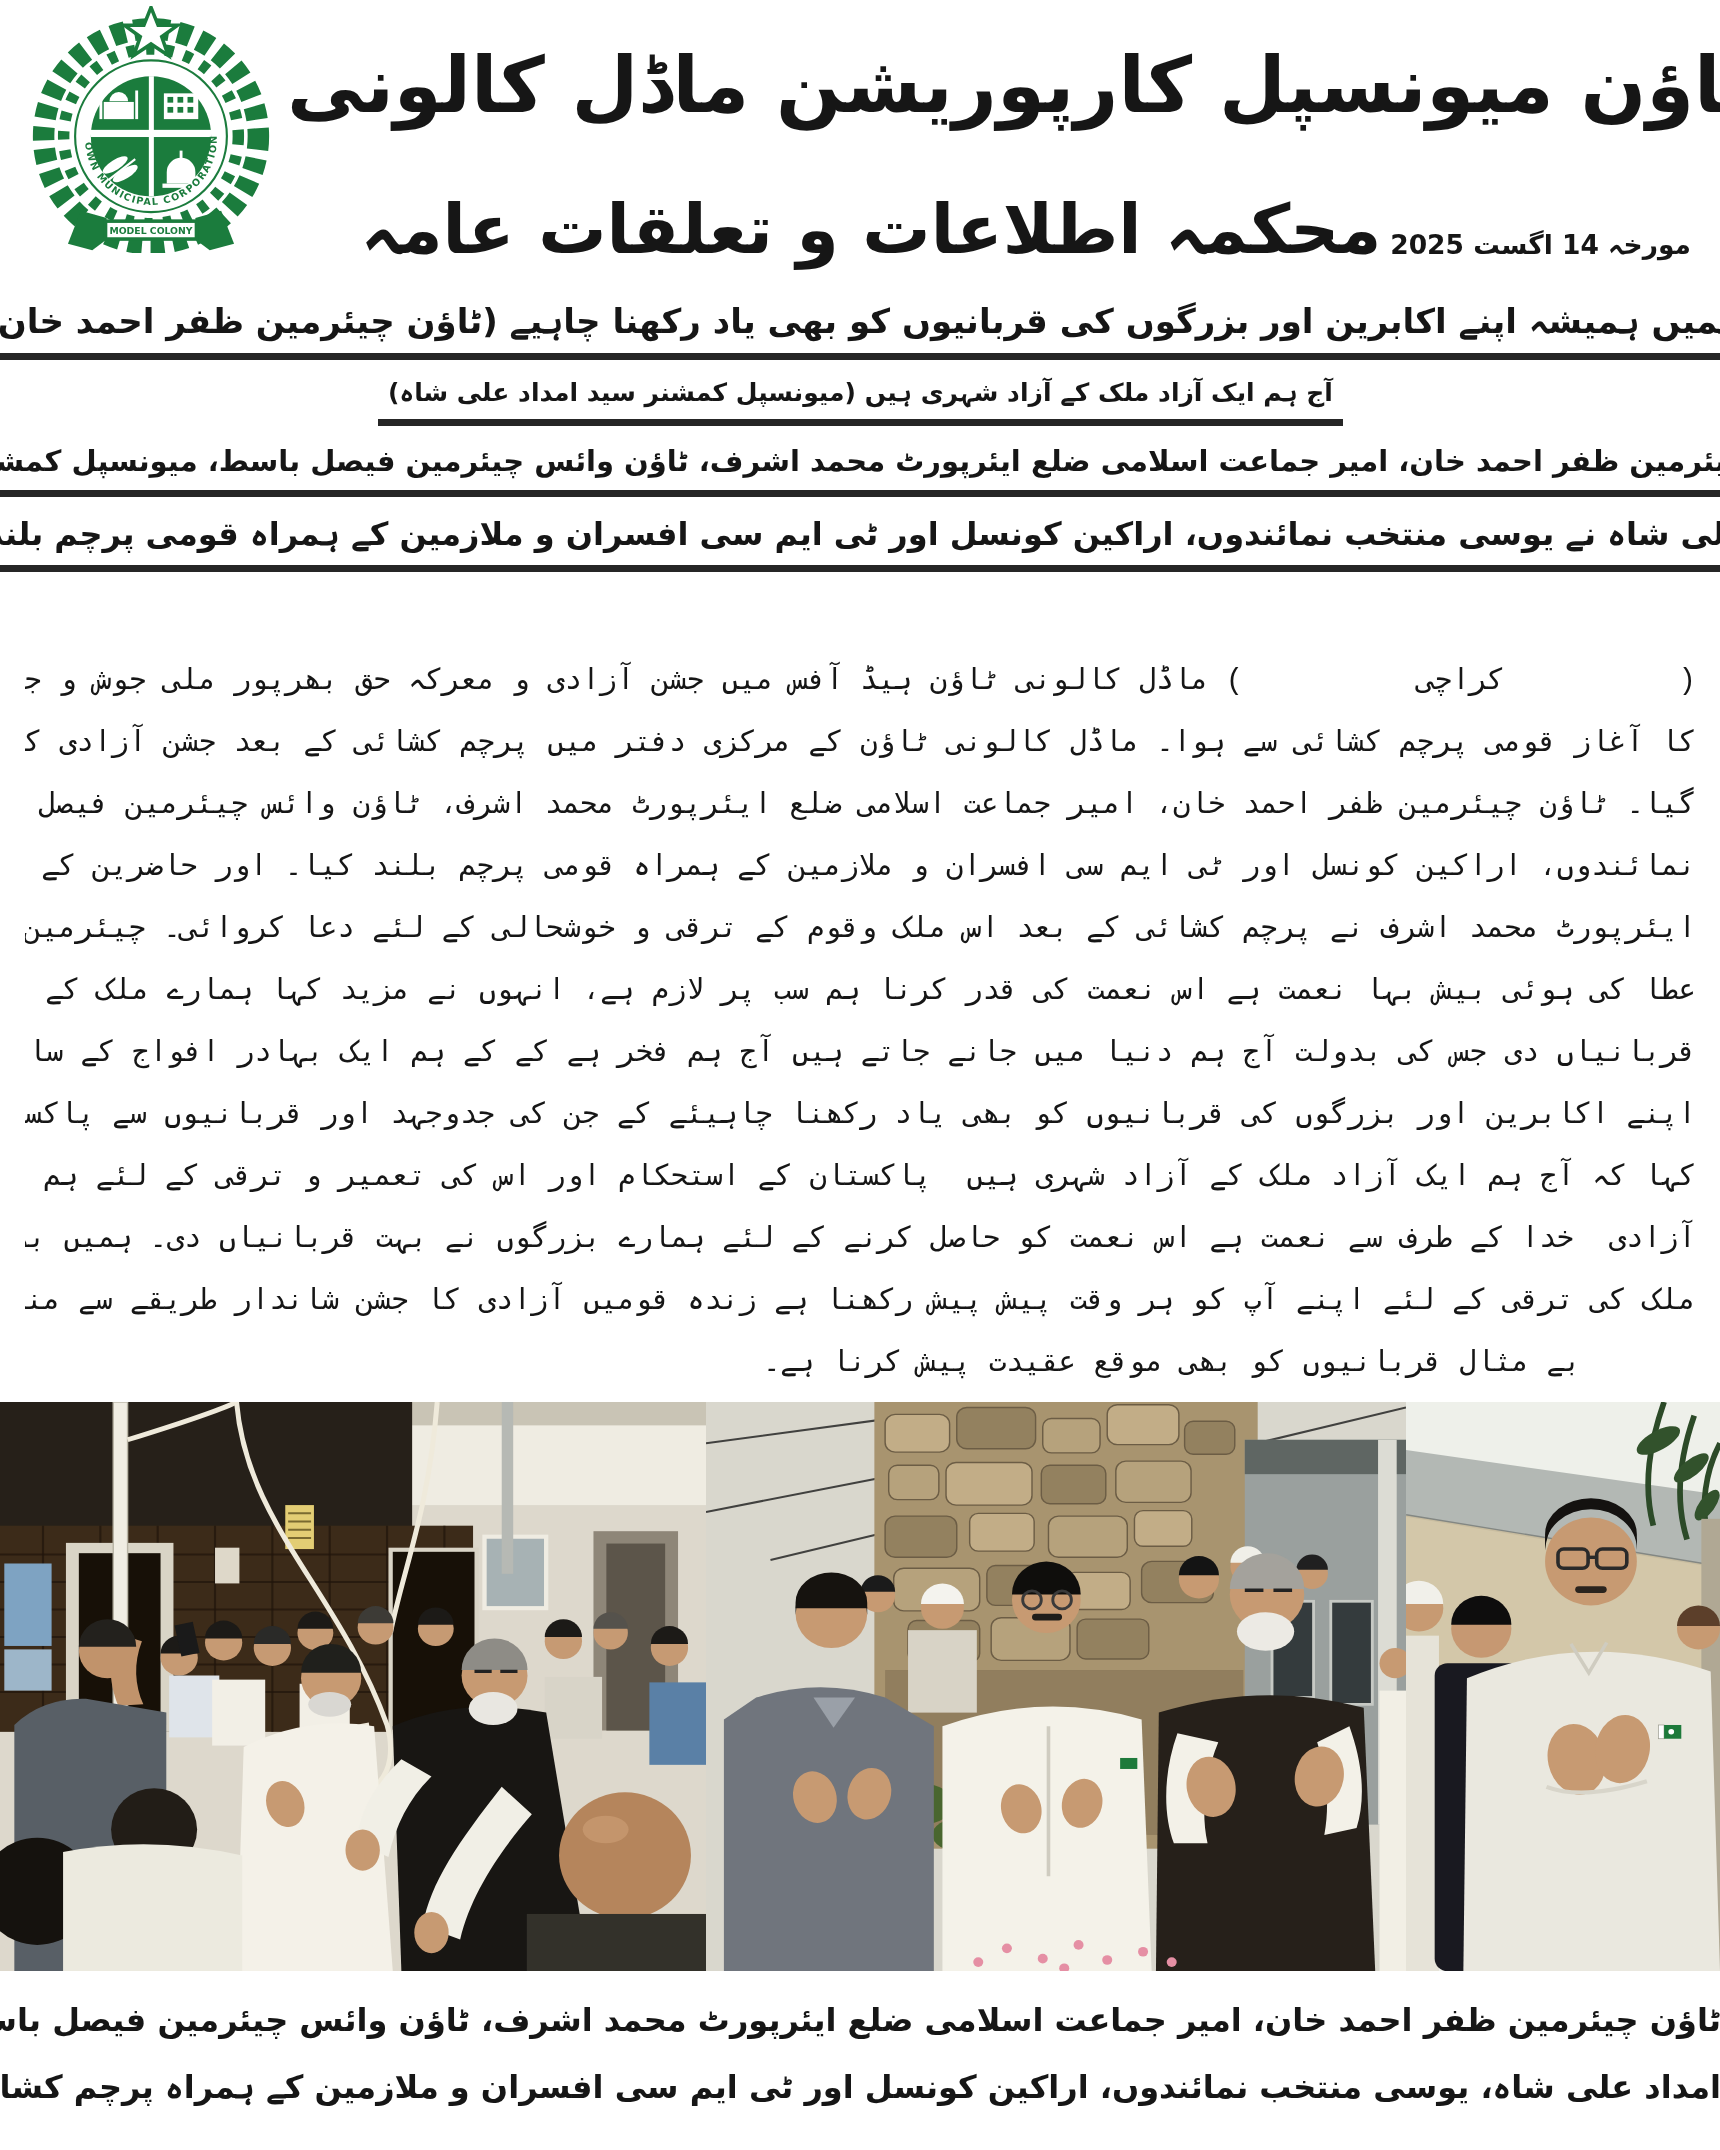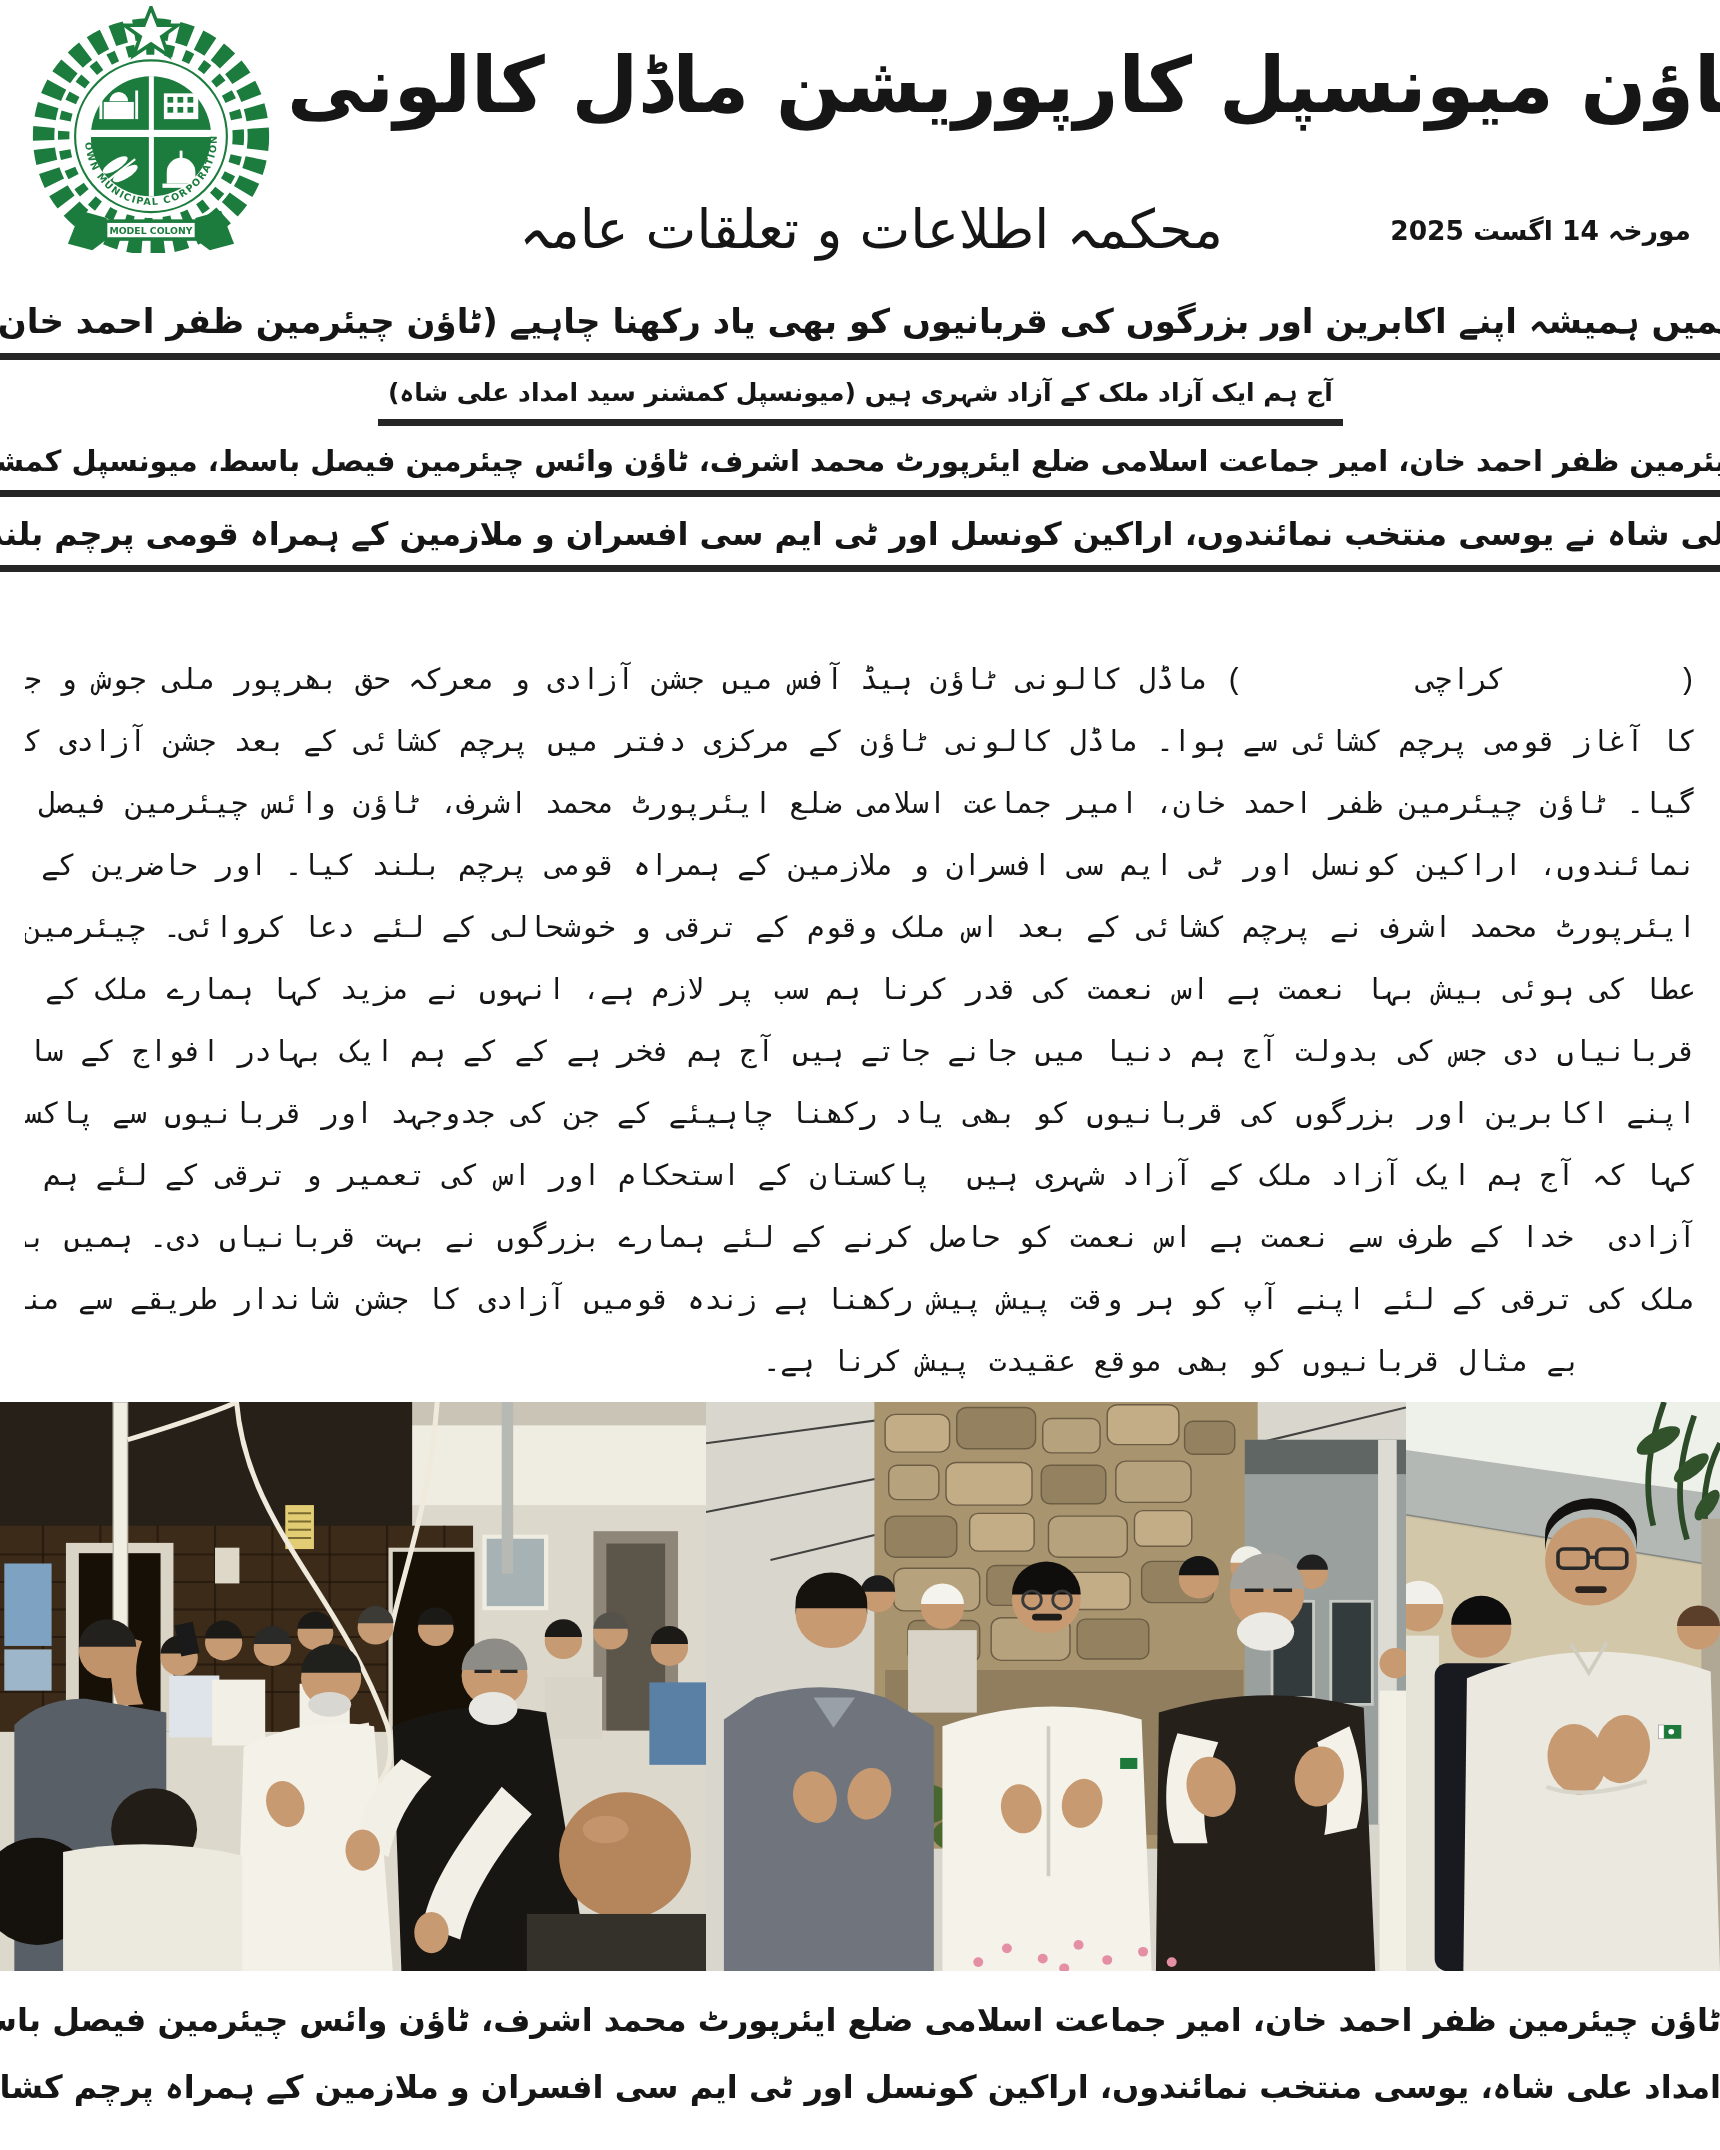--- a/index.html
+++ b/index.html
@@ -5,22 +5,22 @@
   html,body{margin:0;padding:0;background:#ffffff;}
   .page{position:relative;width:1721px;height:2151px;background:#ffffff;overflow:hidden;
         font-family:"DejaVu Sans",sans-serif;color:#161616;}
   
   .logo{position:absolute;left:18.6px;top:5.7px;width:264px;height:247px;}
   .org-title{position:absolute;top:0;right:10px;left:287px;height:171px;
              display:flex;align-items:center;justify-content:flex-end;
              direction:rtl;font-weight:bold;font-size:77px;white-space:nowrap;}
   .dept{position:absolute;top:172px;right:337px;left:358px;height:115px;
         display:flex;align-items:center;justify-content:center;
-        direction:rtl;font-weight:normal;font-size:54px;white-space:nowrap;}
-  .date{position:absolute;top:215px;right:30px;direction:rtl;
+        direction:rtl;font-weight:bold;font-size:68px;white-space:nowrap;}
+  .date{position:absolute;top:229px;right:30px;direction:rtl;
         font-size:26.5px;font-weight:bold;white-space:nowrap;text-align:center;}
   
   .headlines{position:absolute;top:301px;left:0;right:0;}
   .hrow{display:flex;justify-content:center;margin-bottom:18.6px;}
   .hrow span{direction:rtl;white-space:nowrap;font-weight:bold;
              border-bottom:7.2px solid #262626;padding:0 10px 11.5px 10px;}
   .h1 span{font-size:34px;}
   .h2 span{font-size:25px;}
   .h3 span{font-size:29px;}
   .h4 span{font-size:32px;}

